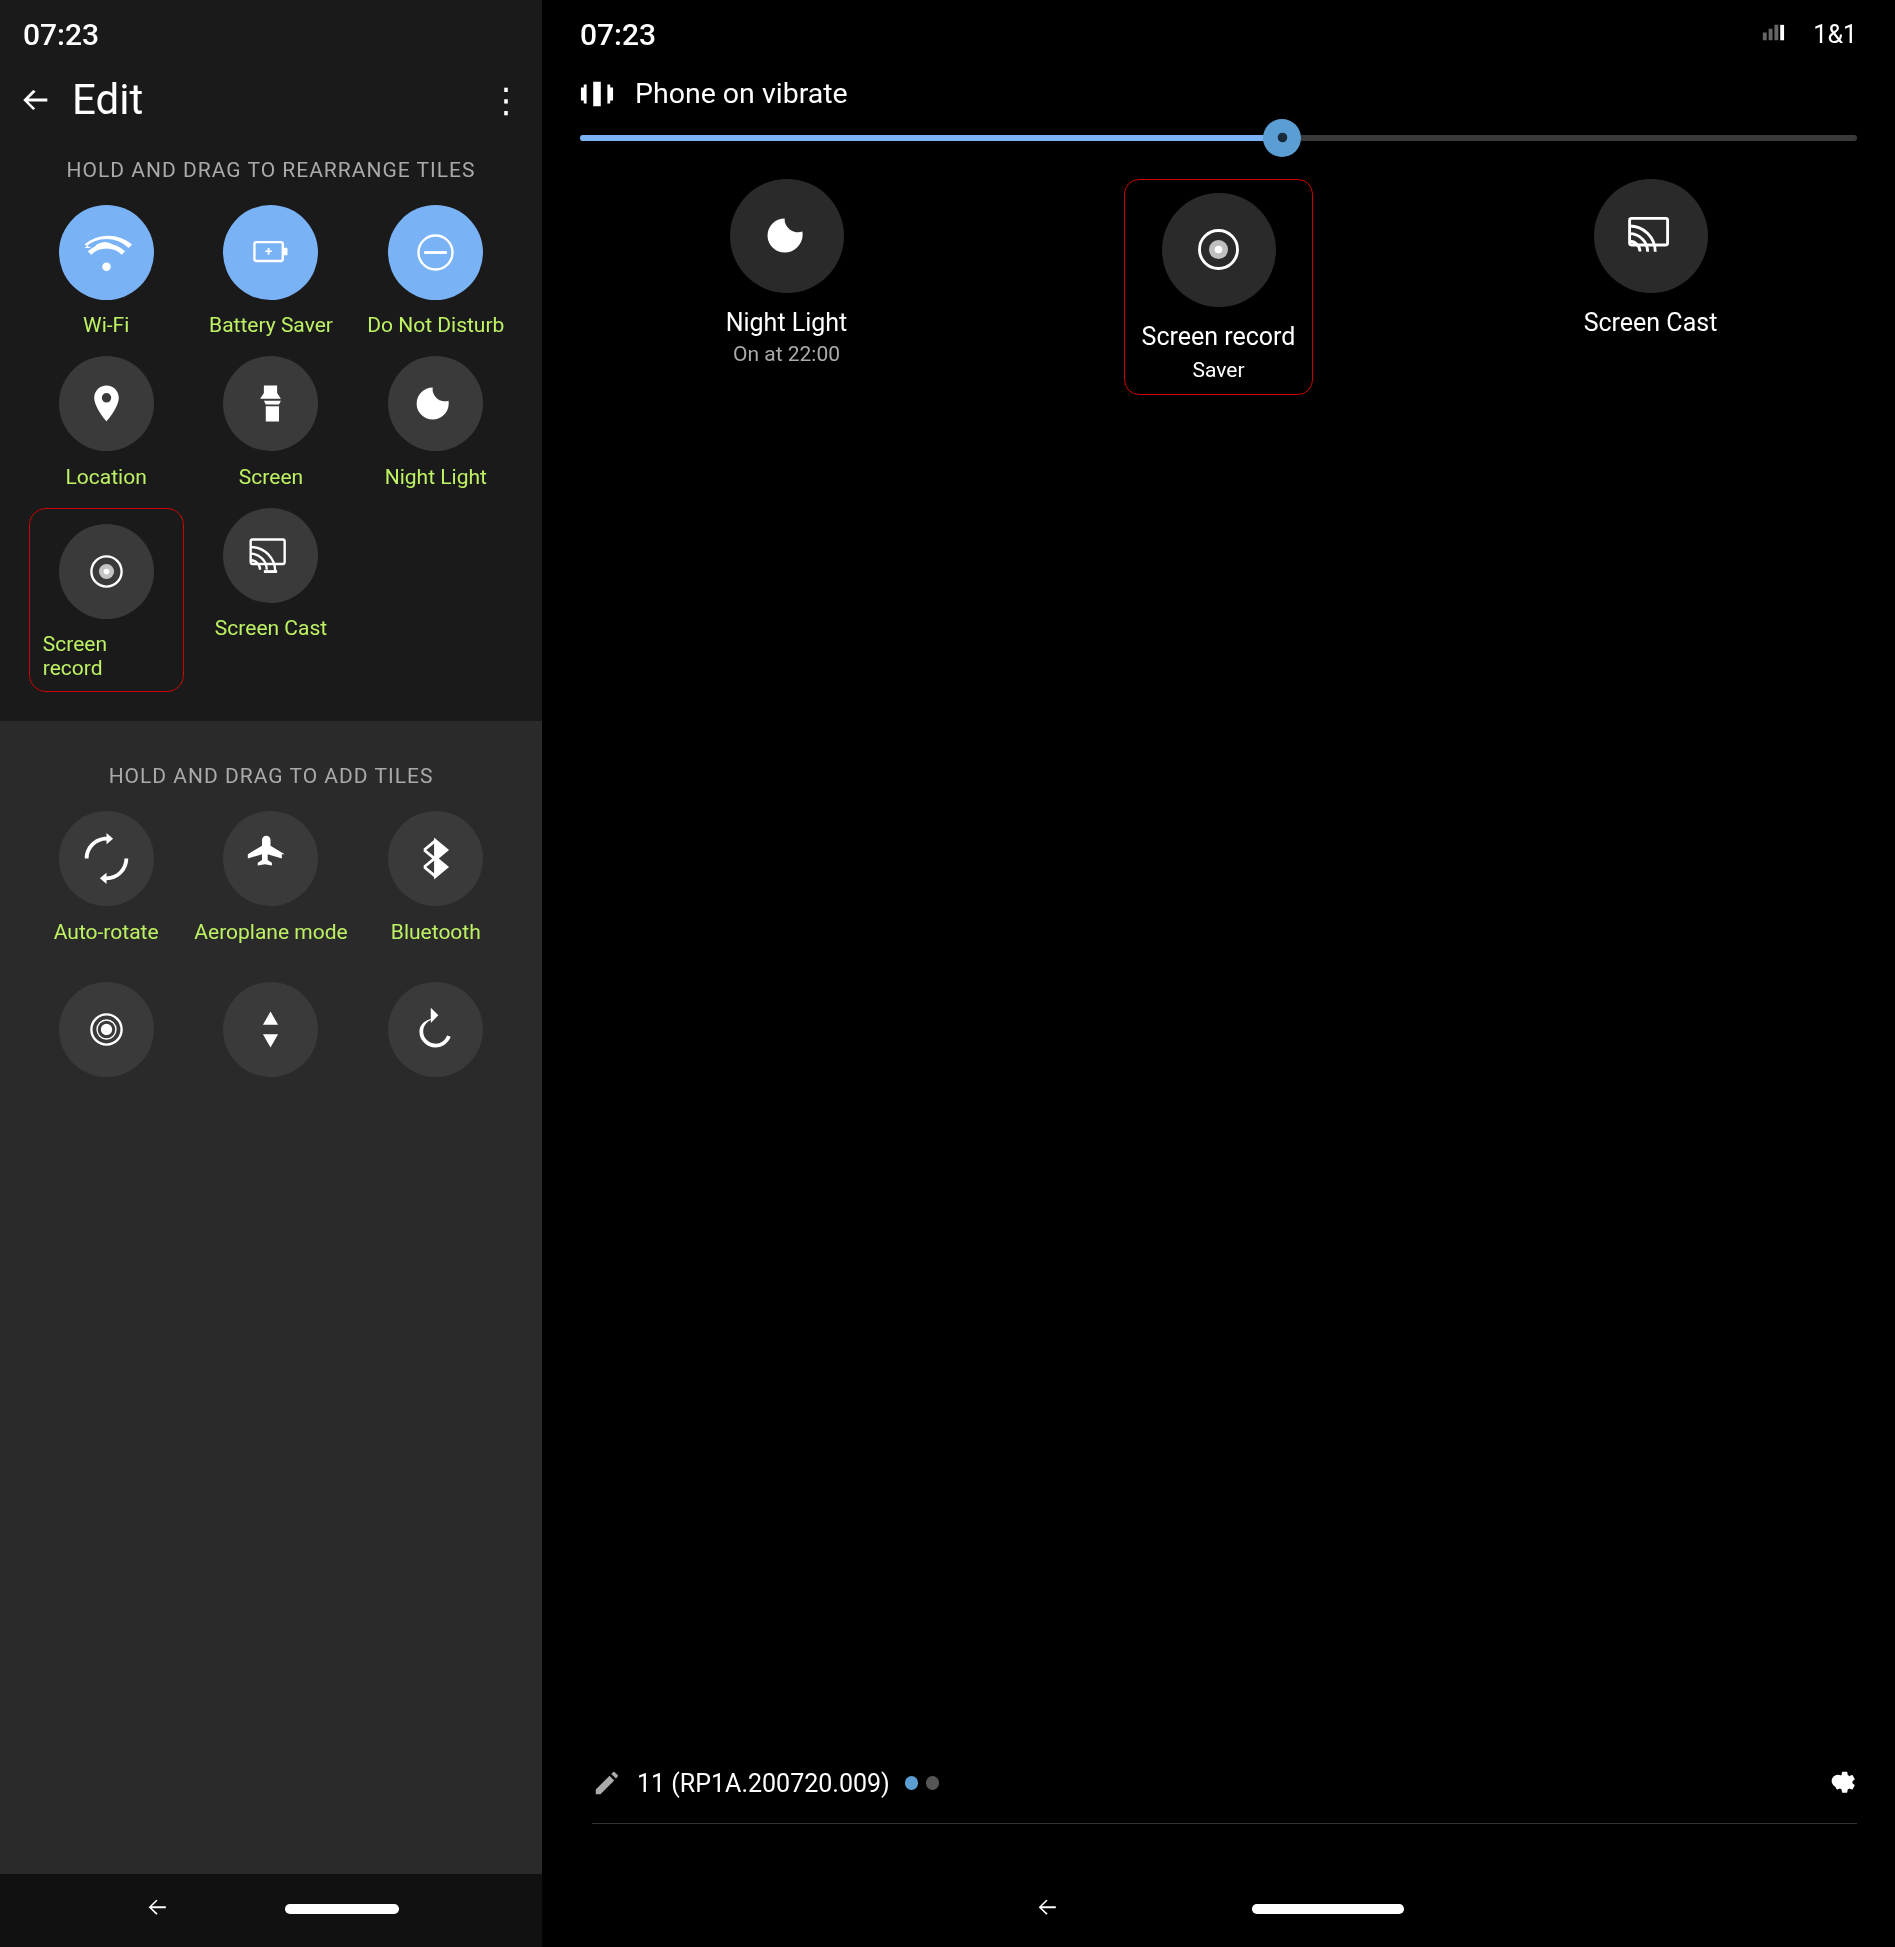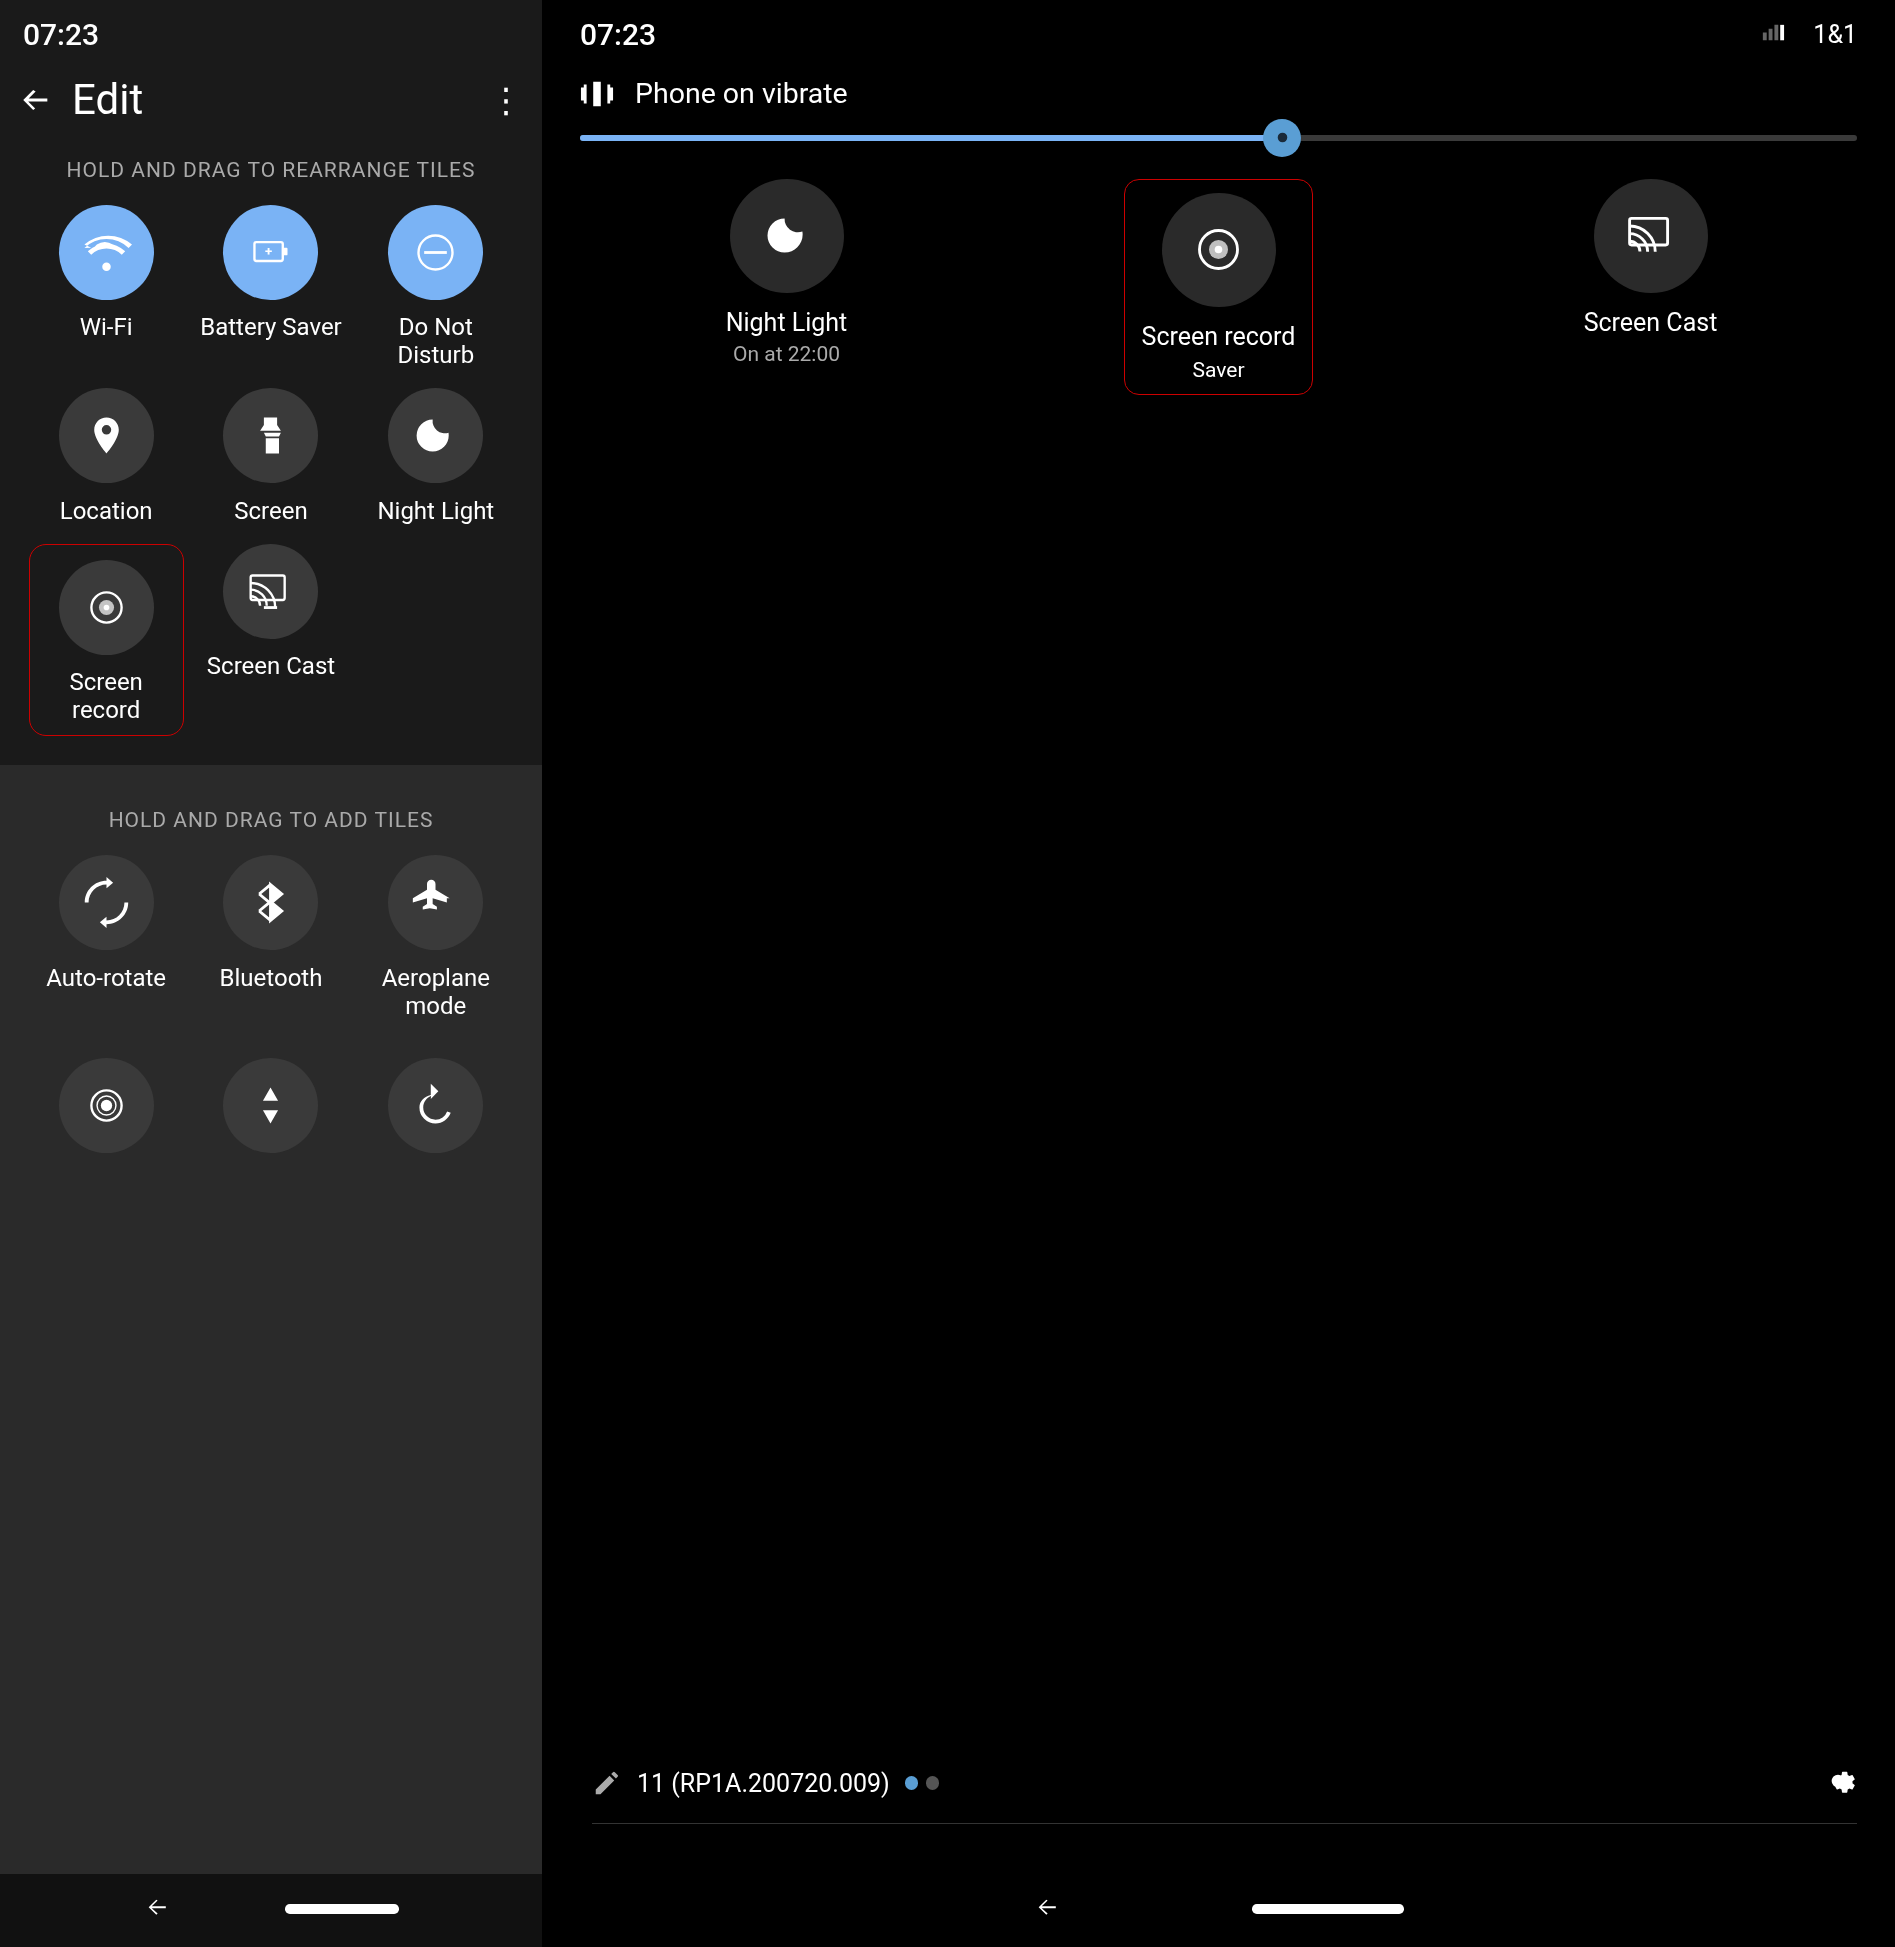--- a/index.html
+++ b/index.html
@@ -89,23 +89,23 @@
 
     .tile-circle.active {
       background: #7ab3f5;
     }
 
     .tile-circle.inactive {
       background: #3a3a3a;
     }
 
     .tile-label {
-      color: #ffffff;
-      font-size: 24px;
-      text-align: center;
+      color: #bef264;
+      font-size: 21px;
+      text-align: left;
     }
 
     .divider-section {
       background: #2a2a2a;
       flex: 1;
       padding: 28.5px 28.5px;
     }
 
     .bottom-nav {
       position: absolute;
@@ -378,37 +378,37 @@
           <svg class="icon-svg" viewBox="0 0 54 54" fill="white">
             <path d="M8 27C8 16.5 16.5 8 27 8v4L34 6l-7-6v4C14.3 4 4 14.3 4 27h4zm38 0c0 10.5-8.5 19-19 19v-4l-7 6 7 6v-4c12.7 0 23-10.3 23-23h-4z" fill="white"></path>
           </svg>
         </div>
         <span class="tile-label">Auto-rotate</span>
       </div>
 
       <div class="tile-item">
         <div class="tile-circle inactive">
           <svg class="icon-svg" viewBox="0 0 54 54" fill="white">
+            <path d="M42 22.5L27 13.5v-6a4.5 4.5 0 00-9 0v6L3 22.5v4.5l15-4.5v6l-4.5 3v3l7.5-1.5 7.5 1.5v-3L24 28.5v-6l15 4.5-.0001-4.5z"></path>
+          </svg>
+        </div>
+        <span class="tile-label">Aeroplane mode</span>
+      </div>
+
+      <div class="tile-item">
+        <div class="tile-circle inactive">
+          <svg class="icon-svg" viewBox="0 0 54 54" fill="white">
             <path d="M27 8l12 10-12 10V8zm0 18l12 10-12 10V26zM15 18l12-10m-12 28l12 10" stroke="white" stroke-width="3" fill="none"></path>
             <polyline points="27,8 39,18 27,28 27,8" fill="white"></polyline>
             <polyline points="27,26 39,36 27,46 27,26" fill="white"></polyline>
             <line x1="15" y1="18" x2="27" y2="28" stroke="white" stroke-width="3"></line>
             <line x1="15" y1="36" x2="27" y2="26" stroke="white" stroke-width="3"></line>
           </svg>
         </div>
         <span class="tile-label">Bluetooth</span>
-      </div>
-
-      <div class="tile-item">
-        <div class="tile-circle inactive">
-          <svg class="icon-svg" viewBox="0 0 54 54" fill="white">
-            <path d="M42 22.5L27 13.5v-6a4.5 4.5 0 00-9 0v6L3 22.5v4.5l15-4.5v6l-4.5 3v3l7.5-1.5 7.5 1.5v-3L24 28.5v-6l15 4.5-.0001-4.5z"></path>
-          </svg>
-        </div>
-        <span class="tile-label">Aeroplane mode</span>
       </div>
 
     </div>
 
     <div class="tiles-grid" style="padding: 19px 0 0;">
       <div class="tile-item">
         <div class="tile-circle inactive">
           <svg class="icon-svg" viewBox="0 0 54 54" fill="white">
             <circle cx="27" cy="27" r="16" stroke="white" stroke-width="2.5" fill="none"></circle>
             <circle cx="27" cy="27" r="6" fill="white"></circle>

